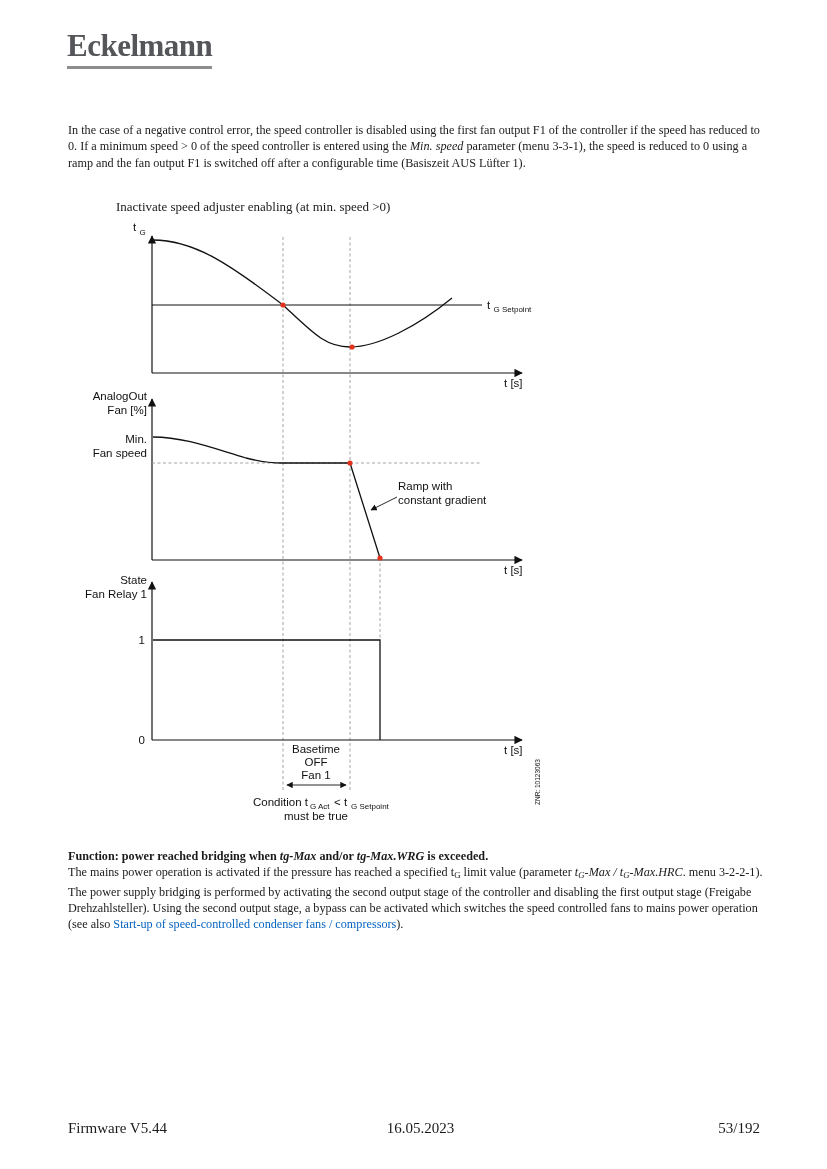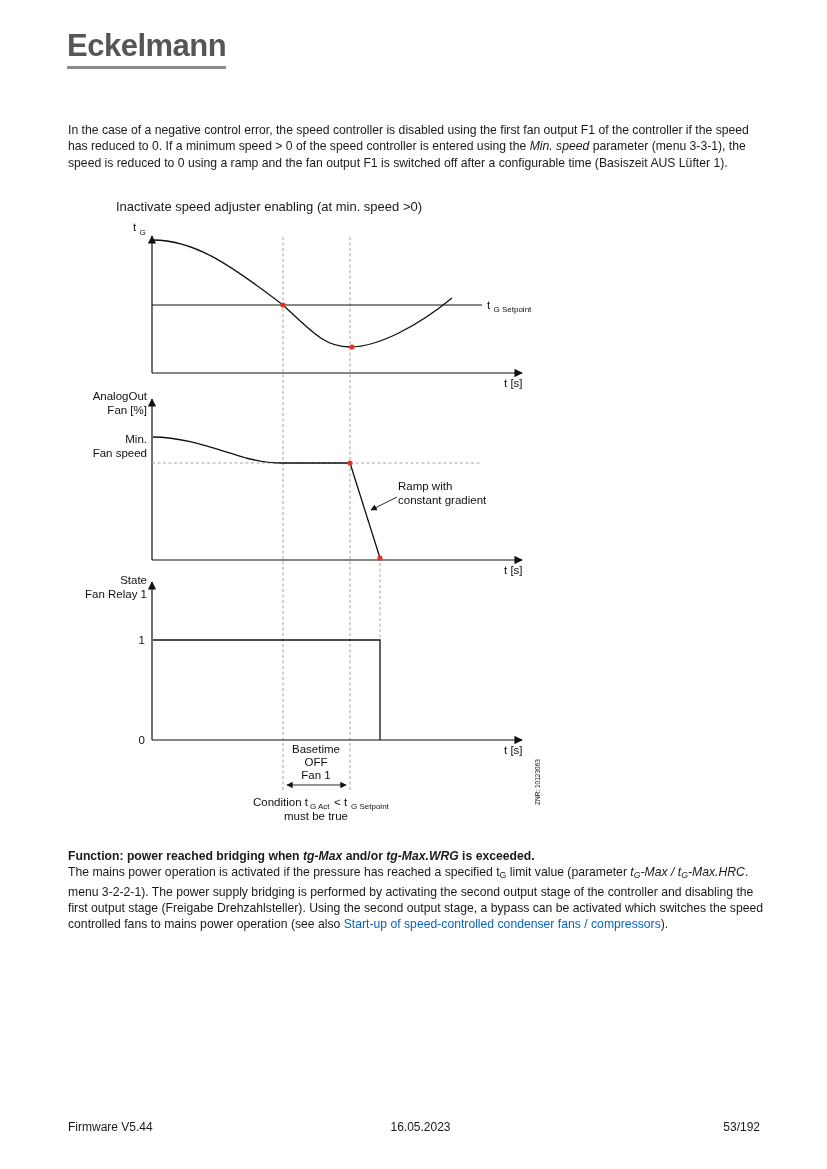--- a/index.html
+++ b/index.html
@@ -1,38 +1,38 @@
 <!DOCTYPE html>
 <html style="--dot_red: #E5321C; --link_blue: #0563C1; --logo_gray: #54565A;"><head>
 <meta charset="utf-8">
 <style>
   * { margin:0; padding:0; box-sizing:border-box; }
   html,body { background:#ffffff; }
   body {
     width:827px; height:1169px; position:relative; overflow:hidden;
     font-family:"Liberation Sans", sans-serif; color:#1a1a1a;
   }
-  .abs { position:absolute; }
+  .abs { position:absolute;font-family:Liberation Serif, serif; }
   .logo {
     left:67px; top:28px;
     font-size:31px; font-weight:bold; letter-spacing:-0.5px;
     color:var(--logo_gray,#54565A);
     padding-bottom:2px; border-bottom:3px solid #8B8D8E;
   }
   .para { font-size:12.2px; line-height:16.4px; }
   #intro { left:68px; top:122px; width:700px; }
   .diagram-title { left:116px; top:199px; font-size:13px; }
   #func-heading { left:68px; top:848px; width:700px; font-weight:bold; }
   #body-para { left:68px; top:864px; width:700px; }
   .i { font-style:italic; }
   .b { font-weight:bold; }
   .bi { font-weight:bold; font-style:italic; }
   .sub { font-size:0.72em; vertical-align:-0.24em; }
   .link { color:var(--link_blue,#0563C1); cursor:pointer; }
-  .footer { top:1120px; font-size:12px; }
+  .footer { top:1120px; font-size:15px; }
   .footer-center { left:8px; width:825px; text-align:center; }
   .footer-right { right:67px; }
   #diagram-svg { position:absolute; left:0; top:0; pointer-events:none; }
   #diagram-svg text { fill:#111; }
   .axis { stroke:#111; stroke-width:1.2; fill:none; }
   .curve { stroke:#111; stroke-width:1.3; fill:none; }
   .plotline { stroke:#111; stroke-width:1; }
   .dashline, .guide { stroke:#9a9a9a; stroke-width:0.9; stroke-dasharray:3 2.5; fill:none; }
   .thin { stroke:#111; stroke-width:0.9; fill:none; }
   .dot { fill:var(--dot_red,#E5321C); }

